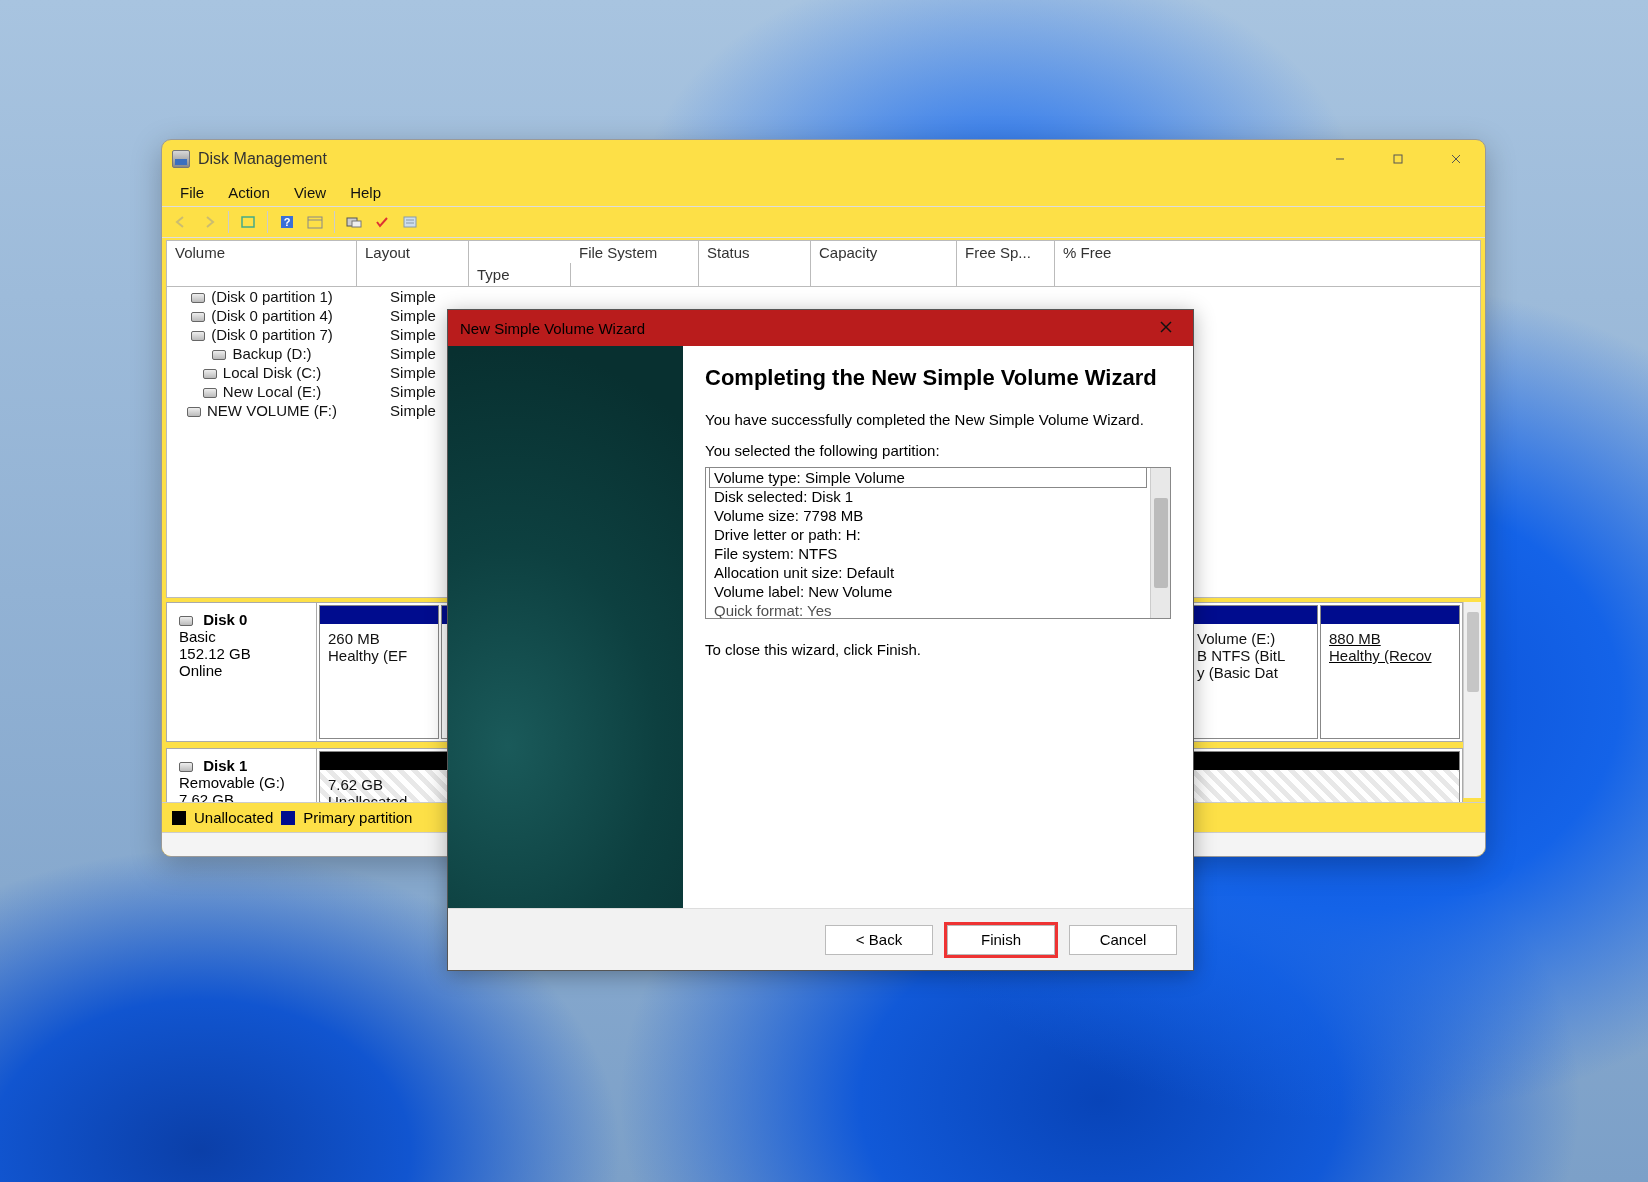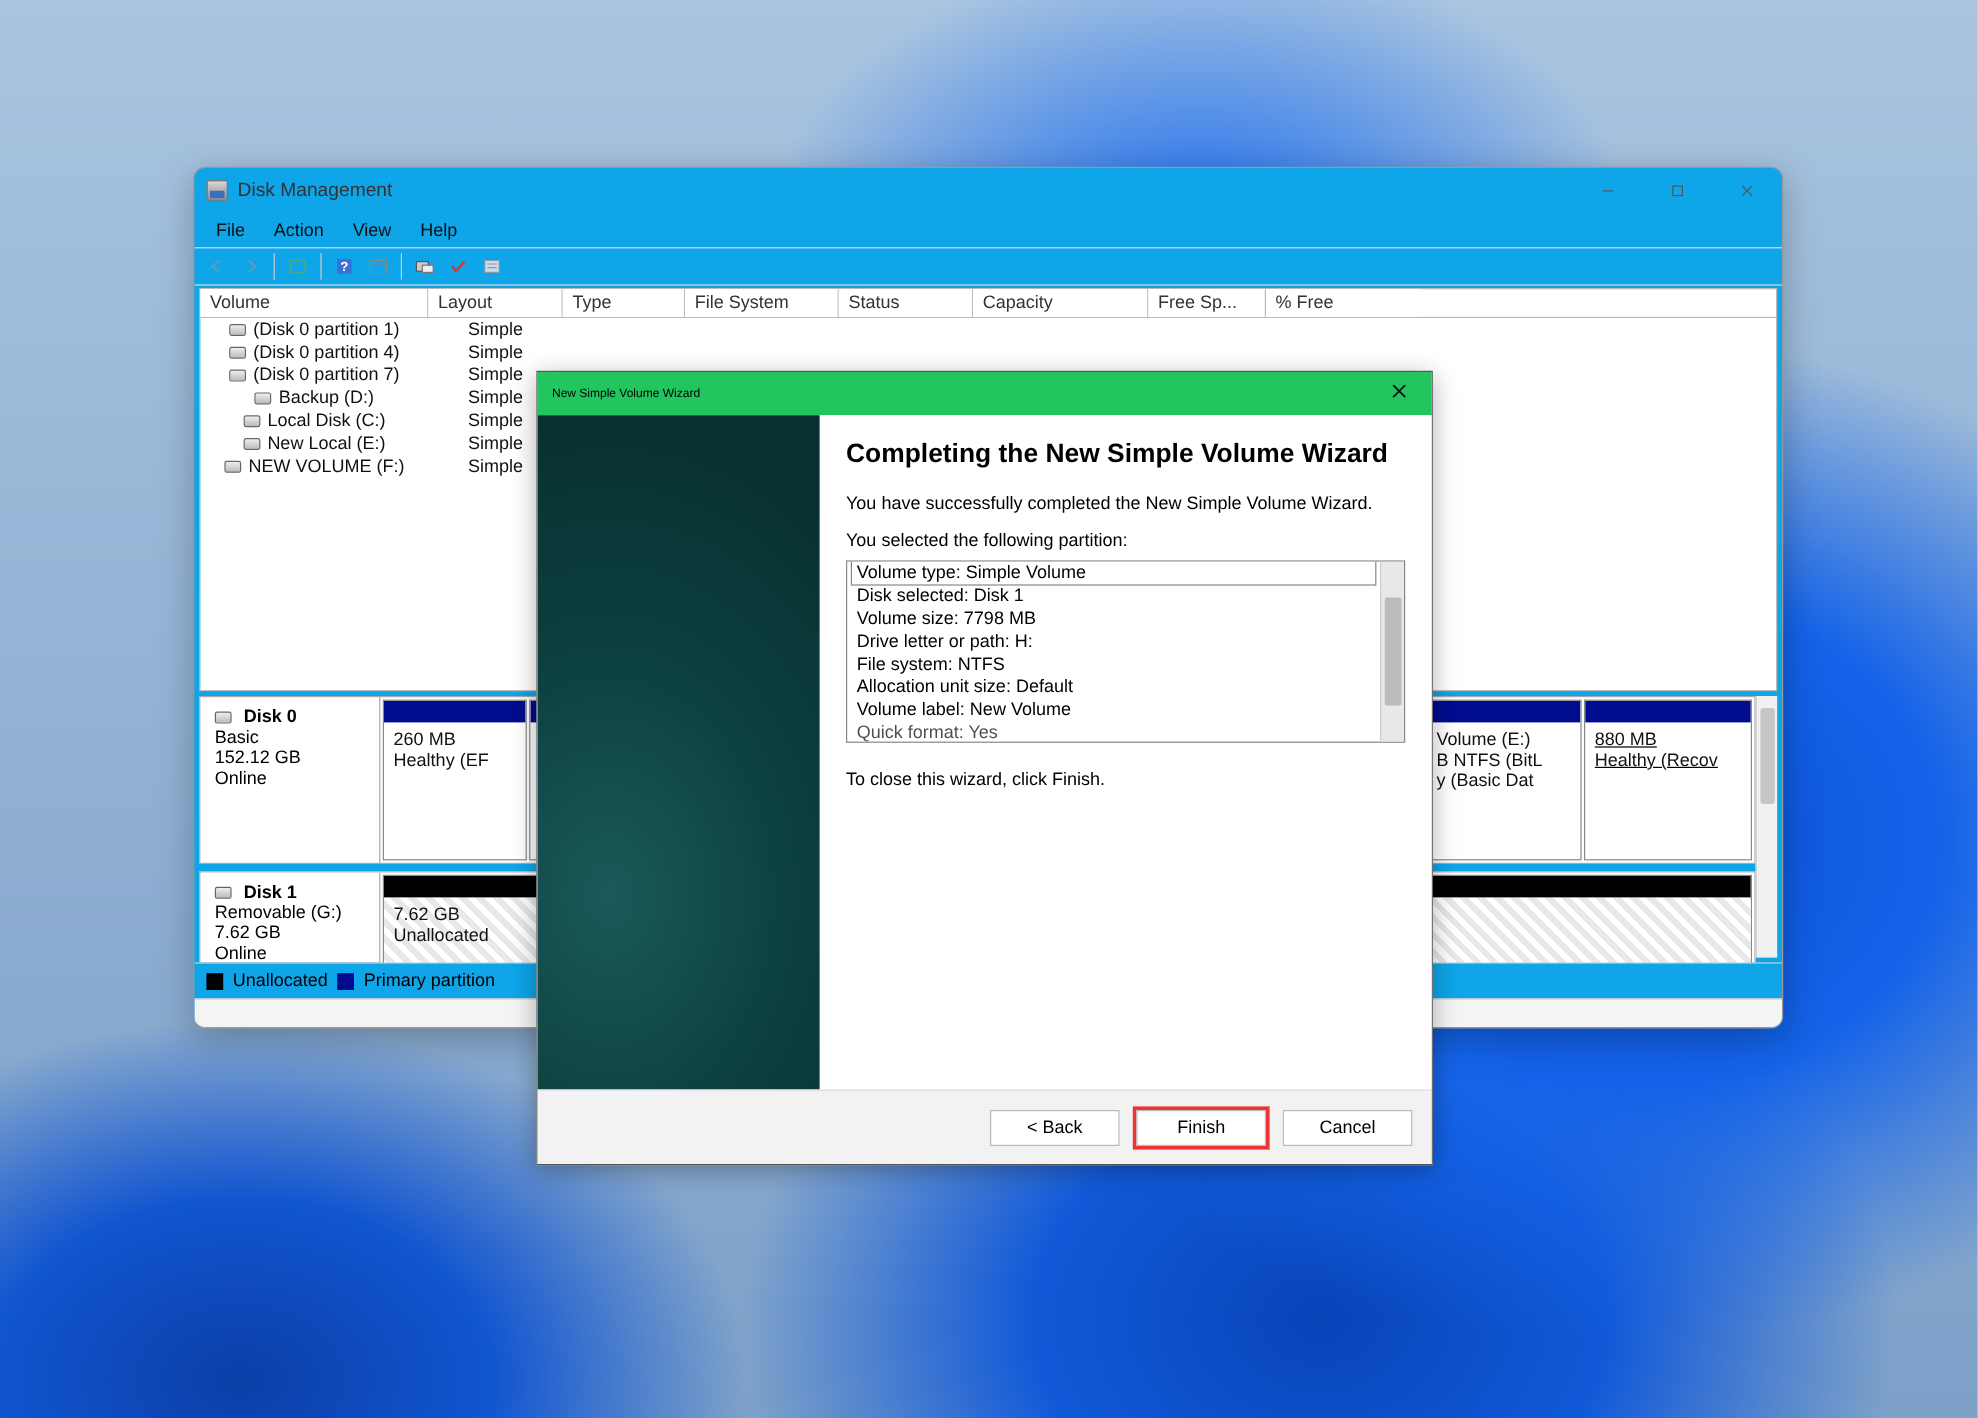--- a/index.html
+++ b/index.html
@@ -24,21 +24,21 @@
     linear-gradient(180deg, #a8c4e0 0%, #7ca0c8 100%);
 }
 
 
 .window {
   position: absolute;
   left: 161px;
   top: 139px;
   width: 1325px;
   height: 718px;
-  background: #0ea5e9;
+  background: #fde047;
   border: 1px solid #999;
   border-radius: 10px;
   overflow: hidden;
   box-shadow: 0 8px 30px rgba(0,0,0,.25);
   display: flex;
   flex-direction: column;
 }
 
 
 .titlebar {
@@ -126,21 +126,21 @@
   overflow: hidden;
   white-space: nowrap;
 }
 .vol-header .col {
   border-right: 1px solid #bbb;
   background:#fff;
   color:#333;
 }
 .c-vol{width:190px;}
 .c-layout{width:112px;}
-.c-type{width:102px;}
+.c-type{width:102px;margin-top:22px;}
 .c-fs{width:128px;}
 .c-status{width:112px;}
 .c-cap{width:146px;}
 .c-free{width:98px;}
 .c-pct{width:130px; border-right:none !important;}
 
 .vol-body{height:310px; background:#fff;text-align:center;}
 .vol-row { display: flex; }
 .vol-row .col { color:#111; padding-top:1px;padding-bottom:1px;}
 .disk-ico{
@@ -240,22 +240,22 @@
   border: 1px solid #555;
   box-shadow: 0 4px 20px rgba(0,0,0,.3);
   display:flex;
   flex-direction:column;
 }
 .wiz-title {
   height: 36px;
   display: flex;
   align-items: center;
   padding: 0 12px;
-  font-size: 10px;
-  background:#22c55e;
+  font-size: 15px;
+  background:#b91c1c;
 }
 .wiz-title .spacer{flex:1;}
 .wiz-close{width:30px;text-align:center;font-size:16px;}
 .wiz-body {
   flex:1;
   display:flex;
   background:#fff;
 }
 .wiz-side {
   width: 235px;

